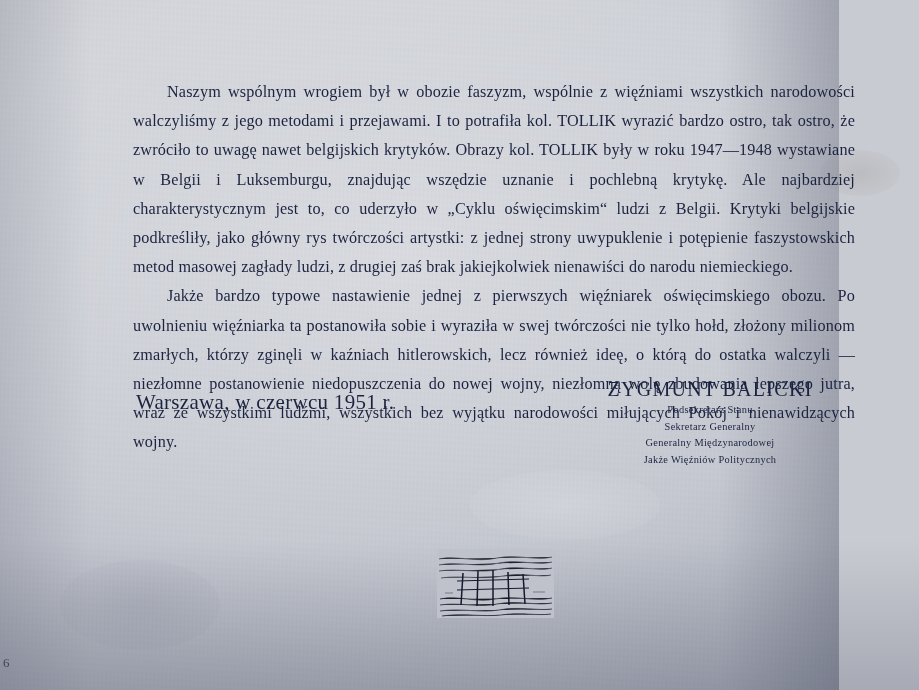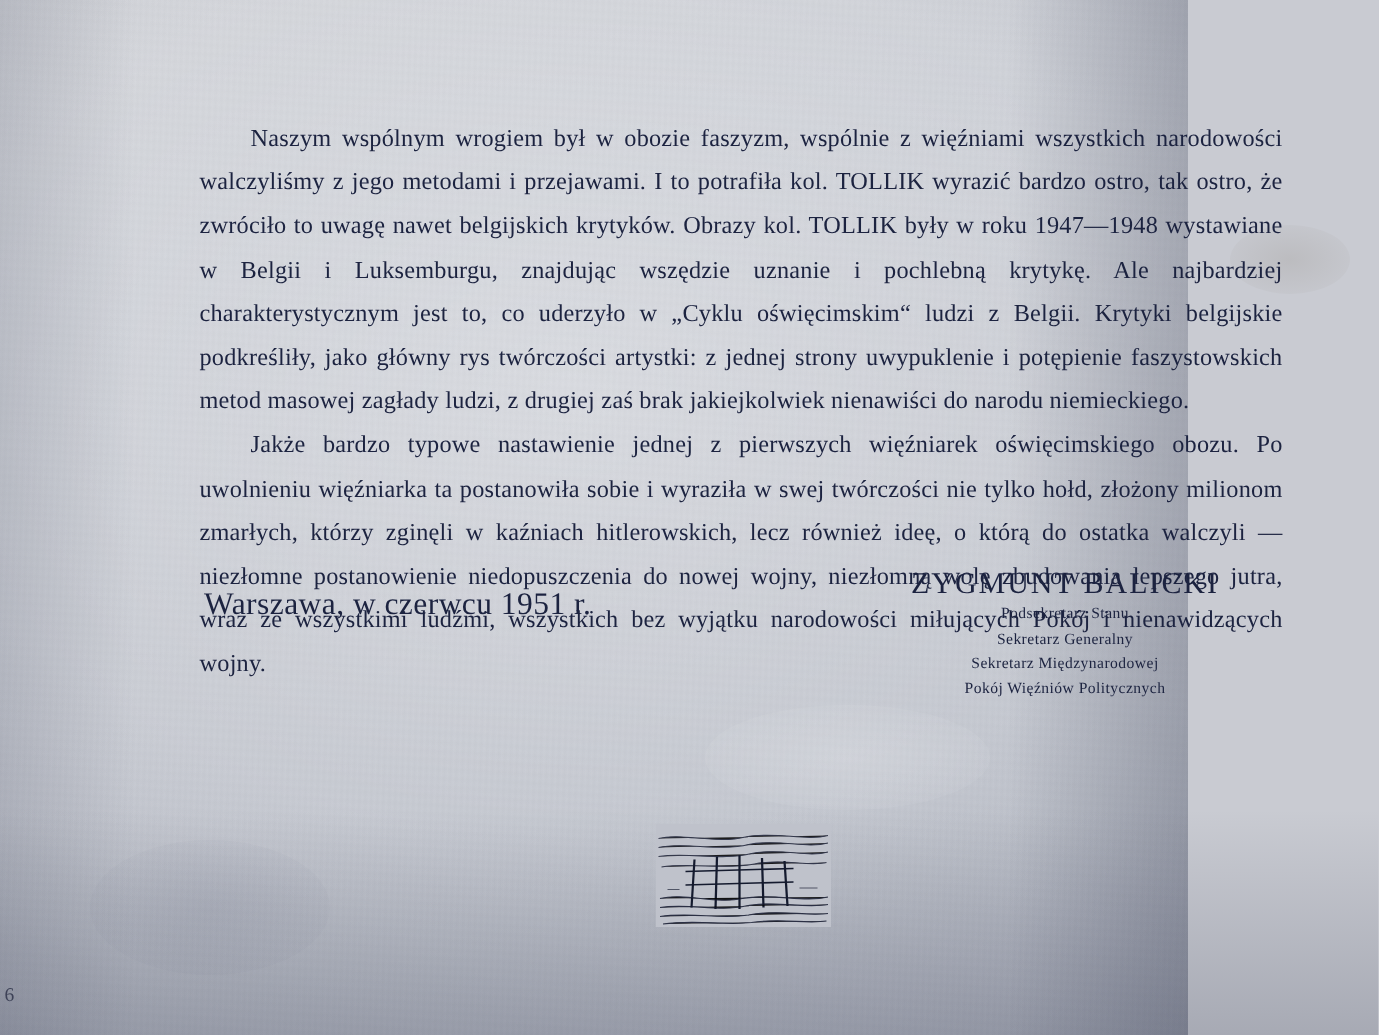--- a/index.html
+++ b/index.html
@@ -10,26 +10,25 @@
     width: 919px;
     height: 690px;
     overflow: hidden;
     background: #c9cbd2;
     font-family: "Liberation Serif", serif;
   }
 
   
   #page {
     position: relative;
-    width: 751px;
+    width: 839px;
     height: 690px;
     background:
       radial-gradient(ellipse 120% 95% at 48% 38%, rgba(255,255,255,0.30) 0%, rgba(255,255,255,0.08) 45%, rgba(90,95,115,0.18) 80%, rgba(60,65,85,0.30) 100%),
       linear-gradient(165deg, #d3d5da 0%, #cccfd6 25%, #c6c9d1 55%, #bfc3cc 78%, #b6bac5 100%);
-    padding-left: 41px;
   }
   #grain {
     position: absolute;
     inset: 0;
     pointer-events: none;
     opacity: 0.35;
     background-image:
       repeating-linear-gradient(92deg, rgba(255,255,255,0.05) 0px, rgba(0,0,0,0.03) 2px, rgba(255,255,255,0.04) 4px),
       repeating-linear-gradient(3deg, rgba(0,0,0,0.025) 0px, rgba(255,255,255,0.03) 3px, rgba(0,0,0,0.02) 6px);
   }
@@ -146,22 +145,22 @@
     <p>Naszym wspólnym wrogiem był w obozie faszyzm, wspólnie z więźniami wszystkich narodowości walczyliśmy z jego metodami i przejawami. I to potrafiła kol. TOLLIK wyrazić bardzo ostro, tak ostro, że zwróciło to uwagę nawet belgijskich krytyków. Obrazy kol. TOLLIK były w roku 1947—1948 wystawiane w Belgii i Luksemburgu, znajdując wszędzie uznanie i pochlebną krytykę. Ale najbardziej charakterystycznym jest to, co uderzyło w „Cyklu oświęcimskim“ ludzi z Belgii. Krytyki belgijskie podkreśliły, jako główny rys twórczości artystki: z jednej strony uwypuklenie i potępienie faszystowskich metod masowej zagłady ludzi, z drugiej zaś brak jakiejkolwiek nienawiści do narodu niemieckiego.</p>
     <p>Jakże bardzo typowe nastawienie jednej z pierwszych więźniarek oświęcimskiego obozu. Po uwolnieniu więźniarka ta postanowiła sobie i wyraziła w swej twórczości nie tylko hołd, złożony milionom zmarłych, którzy zginęli w kaźniach hitlerowskich, lecz również ideę, o którą do ostatka walczyli — niezłomne postanowienie niedopuszczenia do nowej wojny, niezłomną wolę zbudowania lepszego jutra, wraz ze wszystkimi ludźmi, wszystkich bez wyjątku narodowości miłujących Pokój i nienawidzących wojny.</p>
   </div>
 
   <div id="date-line">Warszawa, w czerwcu 1951 r.</div>
 
   <div id="signature">
     <div class="name">ZYGMUNT BALICKI</div>
     <div class="role">Podsekretarz Stanu</div>
     <div class="role">Sekretarz Generalny</div>
-    <div class="role">Sekretarz Międzynarodowej</div>
-    <div class="role">Pokój Więźniów Politycznych</div>
+    <div class="role">Generalny Międzynarodowej</div>
+    <div class="role">Jakże Więźniów Politycznych</div>
   </div>
 
   <div id="ornament">
     <svg width="117" height="69" viewBox="0 0 117 69" xmlns="http://www.w3.org/2000/svg">
       <rect x="0" y="0" width="117" height="69" fill="#bfc2cb"></rect>
       <g stroke="#1b2036" stroke-width="0.7" opacity="0.85">
         <path d="M2 10 C 18 6, 40 14, 60 9 C 80 5, 100 12, 115 8"></path>
         <path d="M2 16 C 20 12, 42 19, 62 14 C 82 10, 100 17, 115 13"></path>
         <path d="M2 22 C 22 19, 44 25, 64 20 C 84 16, 101 23, 115 19"></path>
         <path d="M4 29 C 24 26, 46 31, 66 27 C 86 23, 102 29, 114 26"></path>

